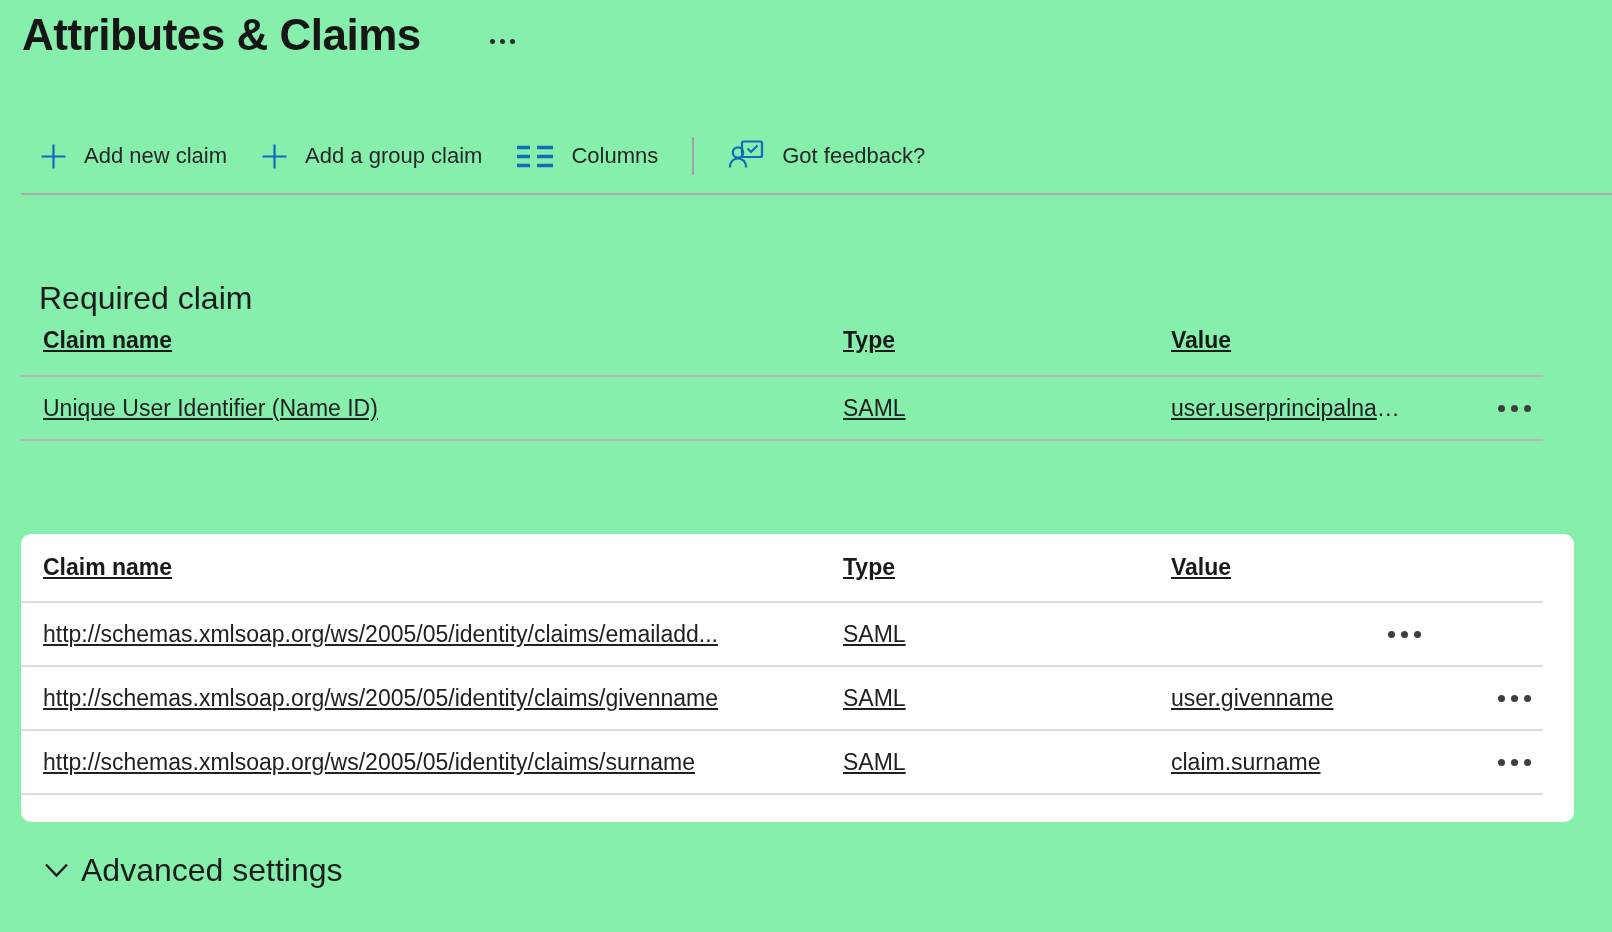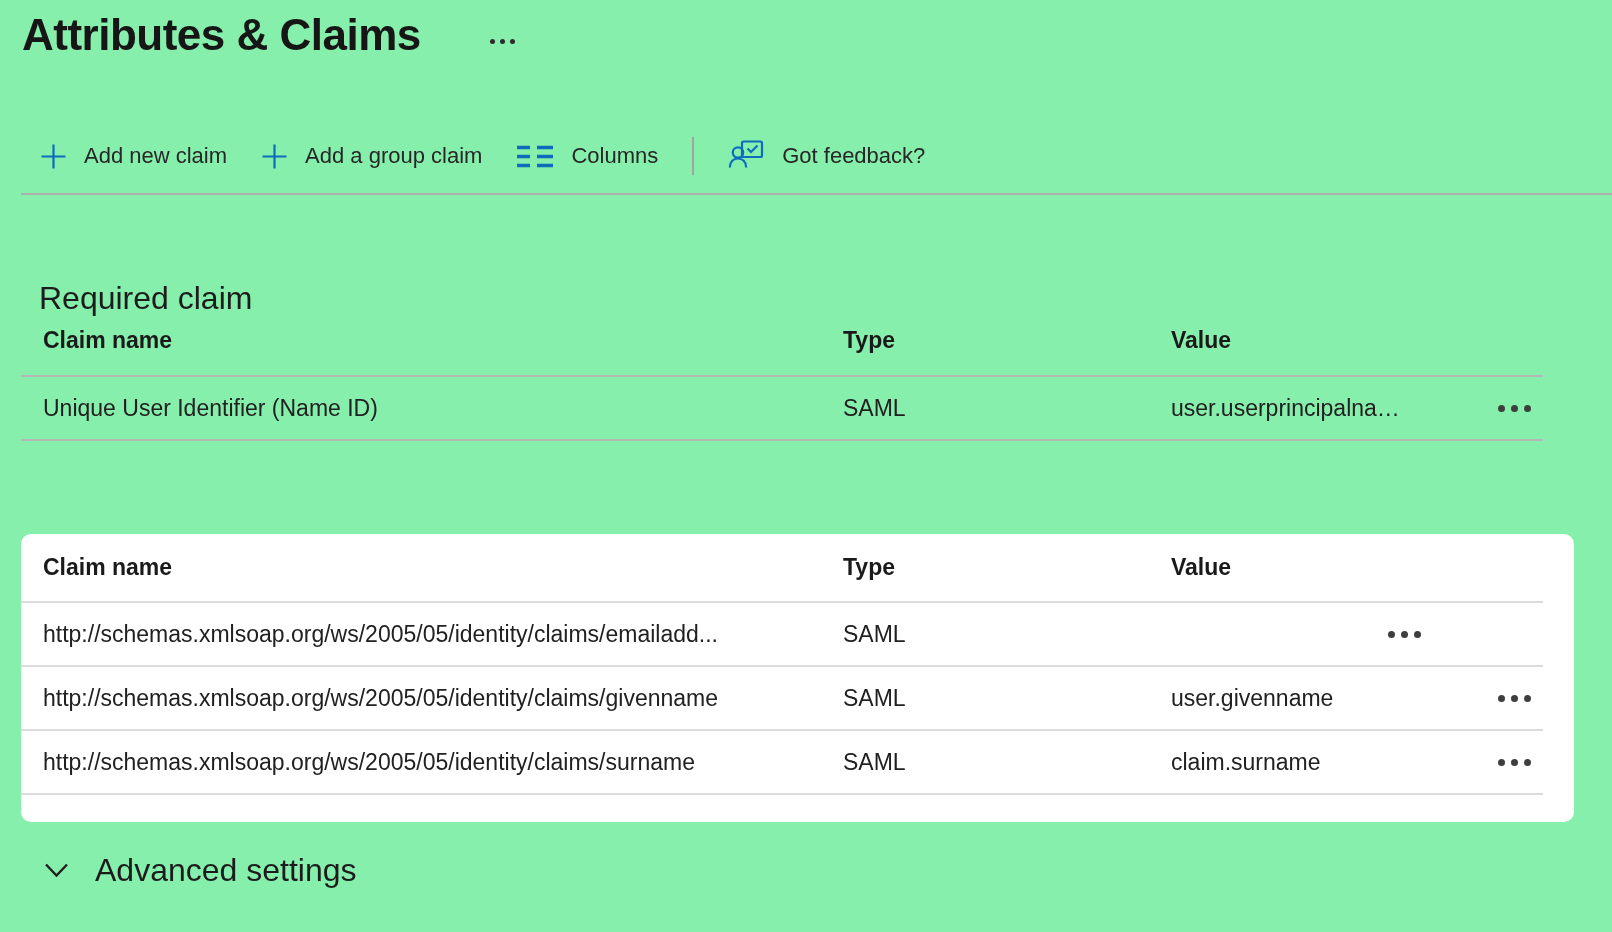--- a/index.html
+++ b/index.html
@@ -46,39 +46,39 @@
   .claims-table{position:absolute;left:21px;width:1522px;box-sizing:border-box;}
   #required-table{top:305px;}
   .trow{
     display:grid;grid-template-columns:800px 328px 1fr 110px;
     align-items:center;padding-left:22px;box-sizing:border-box;
     font-size:23px;
   }
   .trow.thead{height:72px;font-weight:700;color:#1a1a1a;}
   .trow.tdata{height:64px;color:#212121;}
   .gray-table .trow{border-bottom:2px solid #b6b6b6;}
-  .cell{white-space:nowrap;overflow:hidden;text-overflow:ellipsis;padding-right:20px;}
+  .cell{white-space:nowrap;overflow:hidden;text-overflow:ellipsis;padding-right:20px;text-decoration:underline;}
   .menu-btn{
     justify-self:end;margin-right:12px;
     display:flex;align-items:center;gap:6px;
     background:none;border:none;padding:6px 0;cursor:pointer;
   }
   .menu-btn i{width:7px;height:7px;border-radius:50%;background:#3e3e3e;}
   
   .card{
     position:absolute;left:21px;top:534px;width:1553px;height:288px;
     background:#ffffff;border-radius:10px;
   }
   .card .claims-table{position:absolute;left:0;top:0;}
   .card .trow.thead{height:69px;}
   .card-table .trow{border-bottom:2px solid #dcdcdc;}
   
   .advanced{
     position:absolute;left:44px;top:848px;height:44px;
-    display:flex;align-items:center;gap:26px;
+    display:flex;align-items:center;gap:12px;
     background:none;border:none;padding:0;cursor:pointer;
     font-family:inherit;font-size:32px;color:#1c1c1c;
   }
   .advanced svg{display:block;}
 </style>
 </head>
 <body>
 
 <div class="screen">
 

